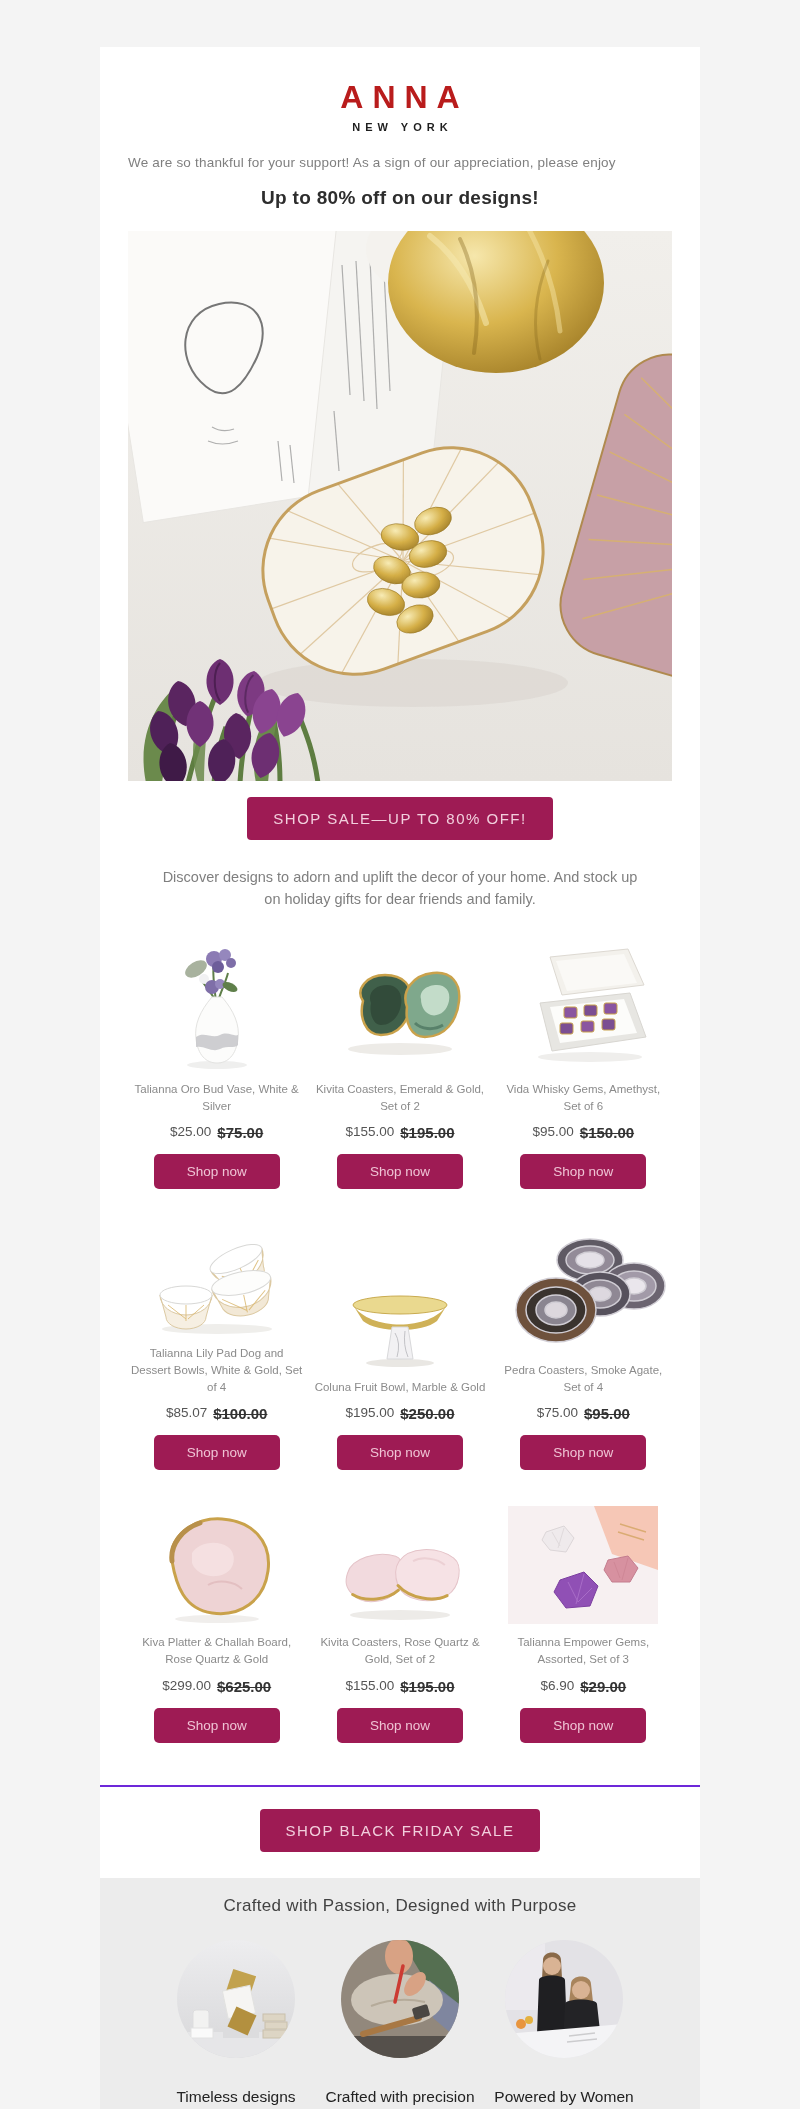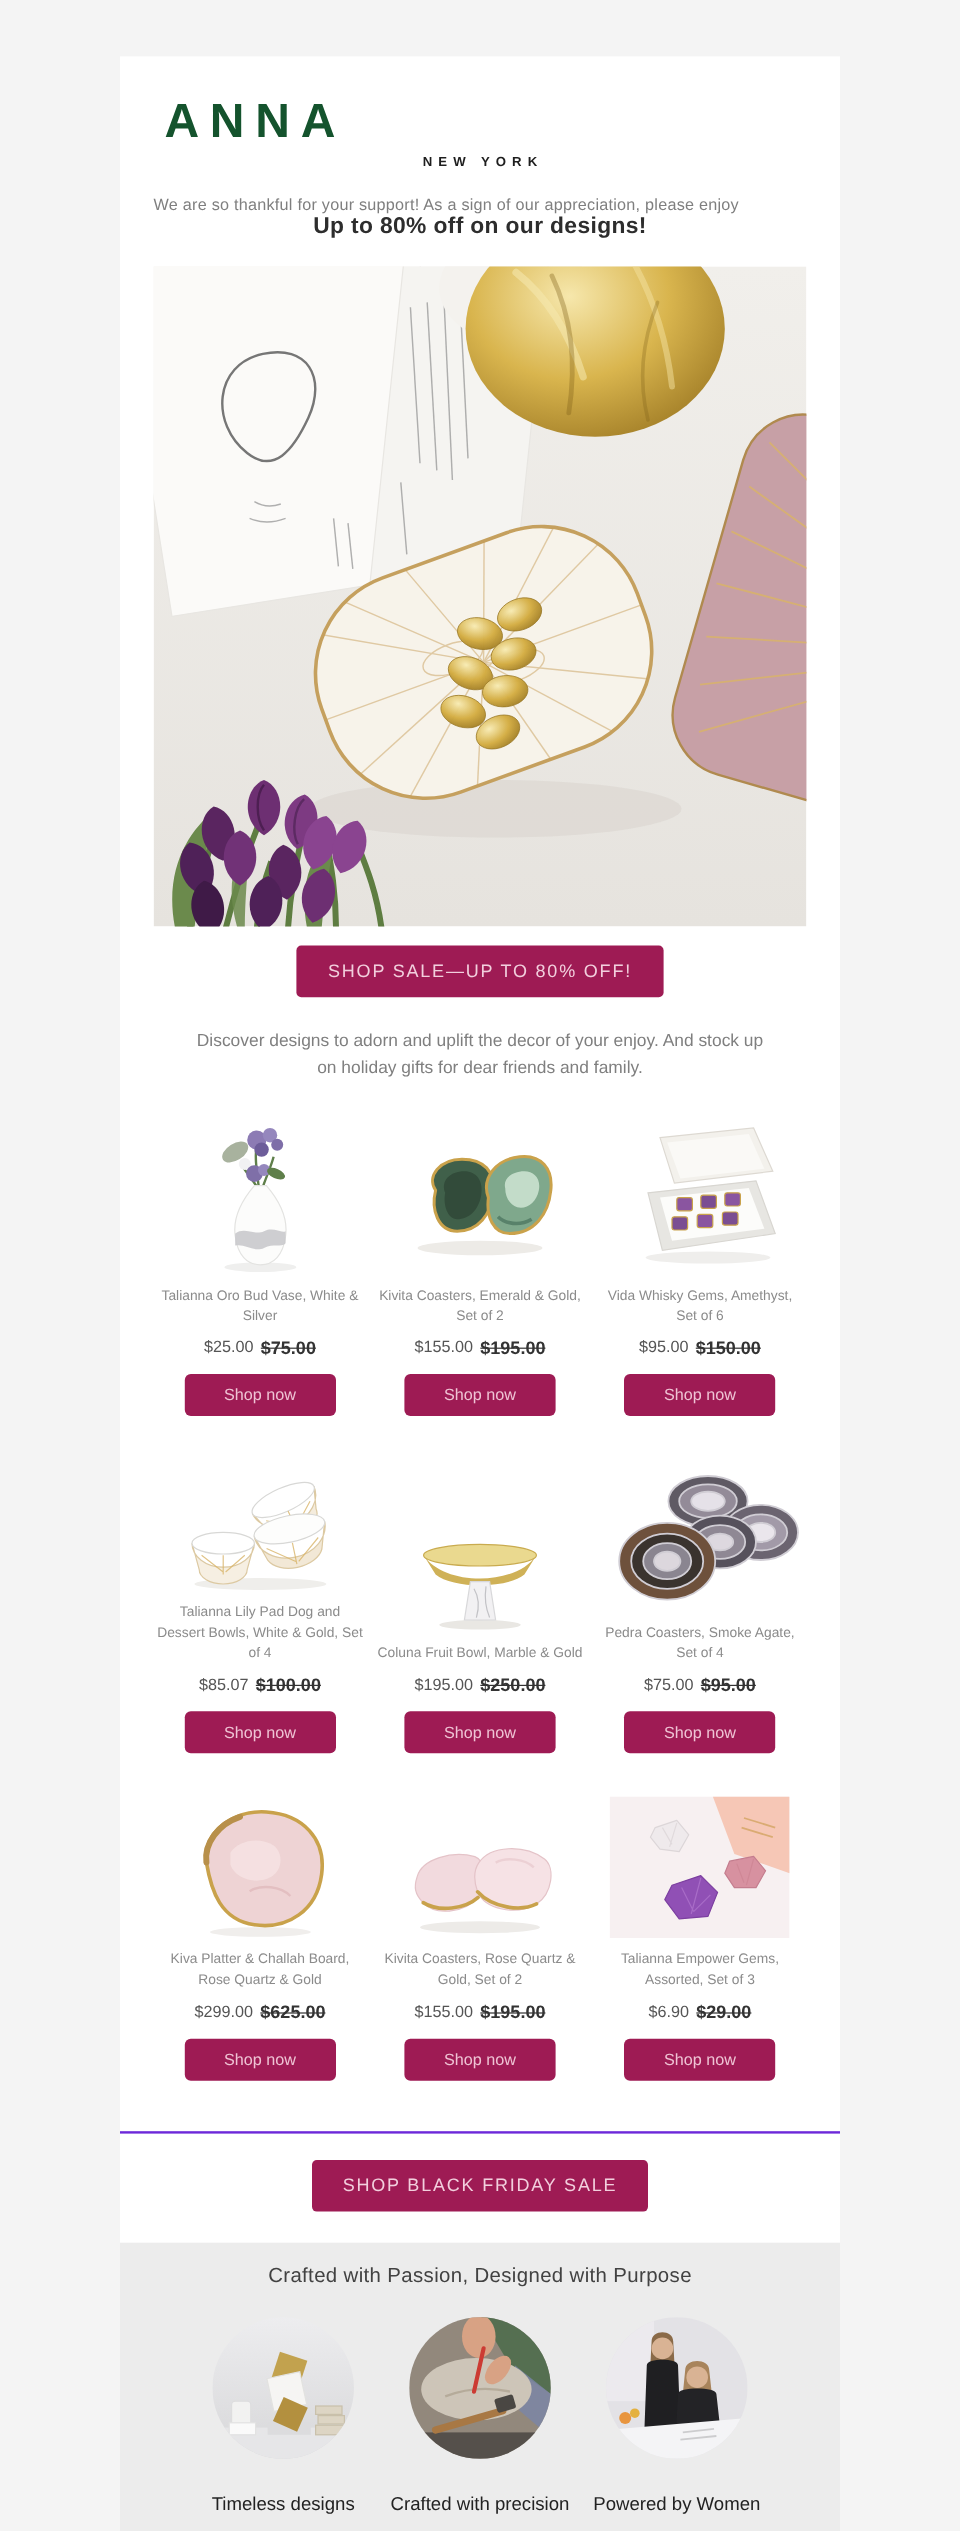--- a/index.html
+++ b/index.html
@@ -2,24 +2,24 @@
 <html><head>
 <meta charset="utf-8">
 <style>
   * { margin:0; padding:0; box-sizing:border-box; }
   body { background:#f4f4f4; font-family:"Liberation Sans", sans-serif; color:#333; }
   .page { width:800px; margin:0 auto; padding:47px 0 32px; }
   .email { width:600px; margin:0 auto; }
 
   
   .card { background:#ffffff; padding:32px 28px 42px; }
-  .brand { text-align:left; color:#14532d; font-weight:bold; font-size:40px; letter-spacing:9px; padding-left:9px; }
+  .brand { text-align:center; color:#b91c1c; font-weight:bold; font-size:32px; letter-spacing:9px; padding-left:9px; }
   .brand-sub { text-align:center; color:#1e1e1e; font-weight:bold; font-size:11px; letter-spacing:5px; padding-left:5px; margin-top:5px; }
   .intro { margin-top:22px; color:#7f7f7f; font-size:13.5px; letter-spacing:.2px; }
-  .headline { text-align:center; color:#2d2d2d; font-size:19px; font-weight:bold; letter-spacing:.3px; }
+  .headline { margin-top:17px; text-align:center; color:#2d2d2d; font-size:19px; font-weight:bold; letter-spacing:.3px; }
   .hero { margin:22px auto 0; width:544px; height:550px; overflow:hidden; display:block; }
 
   .cta { display:inline-block; background:#9e1b54; color:#f2cfdd; text-decoration:none;
          font-size:15px; letter-spacing:1.5px; padding:13px 26px; border-radius:4px; }
   .cta-wrap { text-align:center; margin-top:16px; }
   .discover { margin:26px auto 0; max-width:480px; text-align:center; color:#7f7f7f; font-size:14.5px; line-height:1.55; }
 
   
   .grid { margin-top:30px; display:grid; grid-template-columns:1fr 1fr 1fr; column-gap:6px; row-gap:36px; align-items:end; }
   .product { display:flex; flex-direction:column; align-items:center; justify-content:flex-end; }
@@ -204,21 +204,21 @@
           <g transform="translate(142,502) rotate(12)">
               <path d="M0,0 C-16,6 -20,34 0,46 C20,34 16,6 0,0 Z" fill="#6d2f72"></path>
             </g>
         </g>
       </svg>
 
       <div class="cta-wrap">
         <a href="#" class="cta">SHOP SALE—UP TO 80% OFF!</a>
       </div>
 
-      <p class="discover">Discover designs to adorn and uplift the decor of your enjoy. And stock up on holiday gifts for dear friends and family.</p>
+      <p class="discover">Discover designs to adorn and uplift the decor of your home. And stock up on holiday gifts for dear friends and family.</p>
 
       <div class="grid">
 
         <div class="product">
           <svg class="thumb" width="170" height="130" viewBox="0 0 170 130">
             <ellipse cx="85" cy="124" rx="30" ry="4" fill="#efefee"></ellipse>
             <g stroke="#5f7f4a" stroke-width="2" fill="none">
                 <path d="M84,60 C82,44 80,32 82,22"></path>
                 <path d="M86,60 C90,48 94,40 96,32"></path>
                 <path d="M84,60 C78,50 74,46 70,40"></path>

